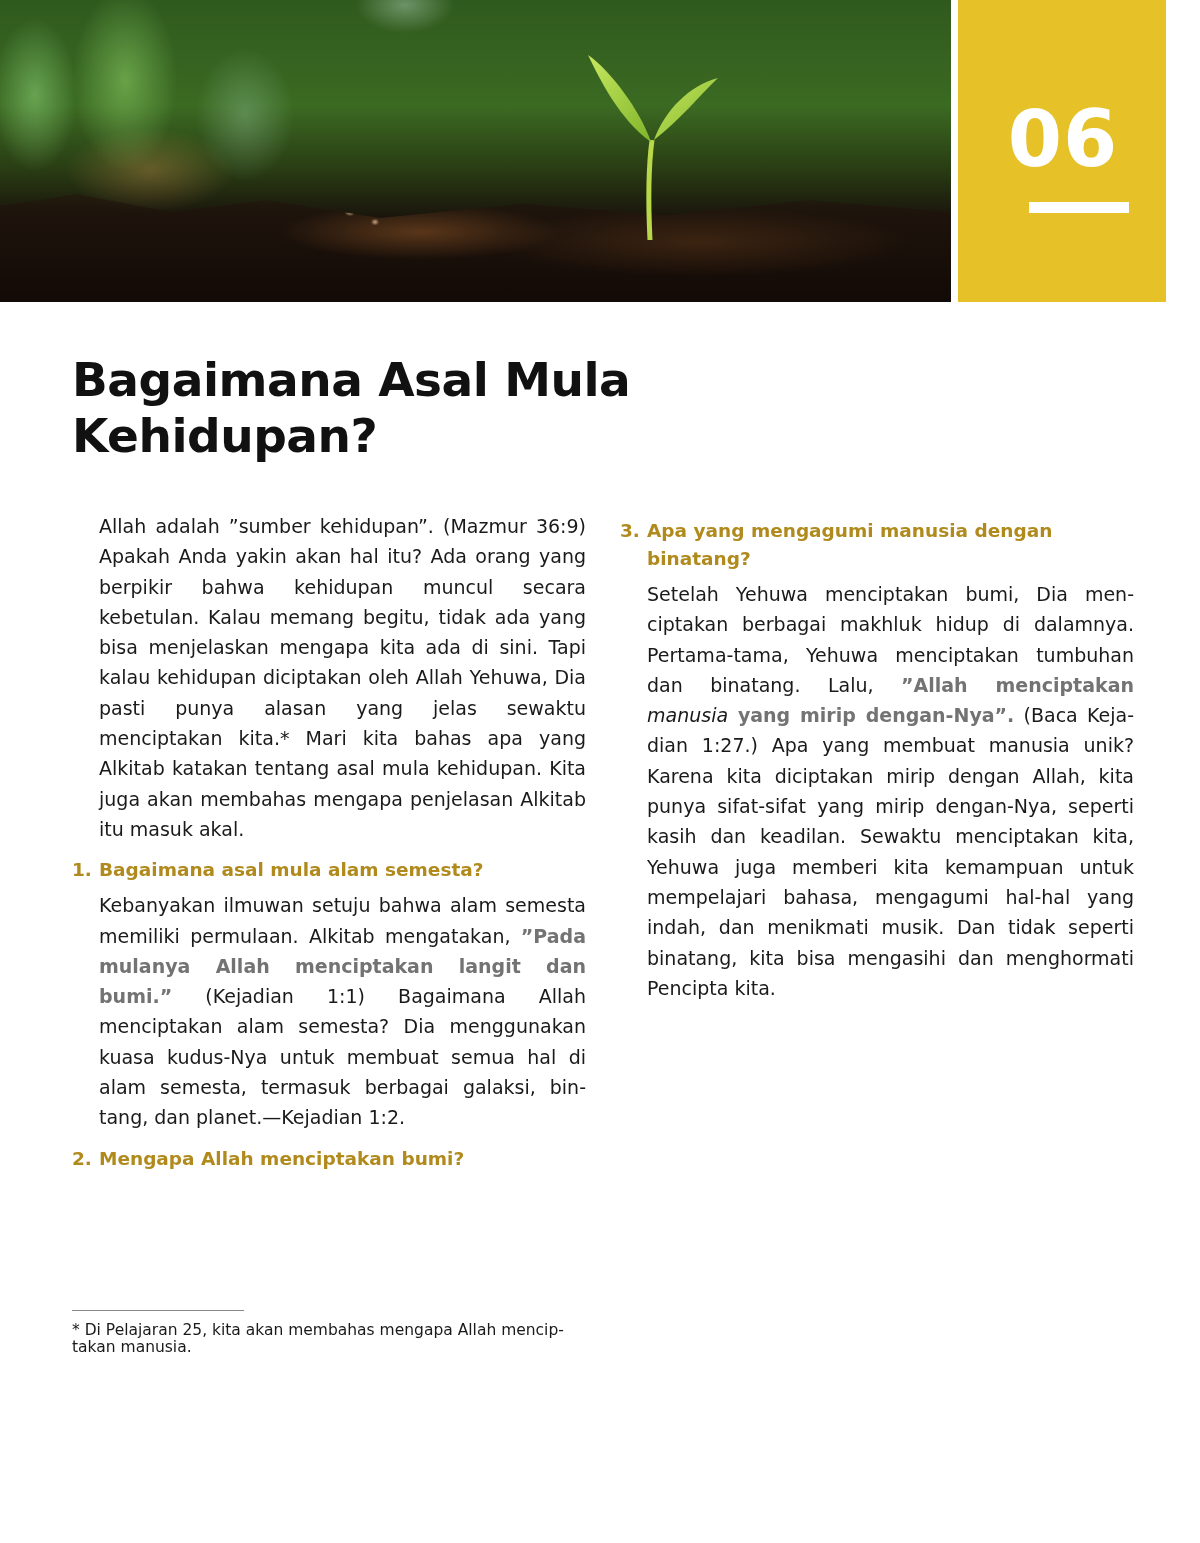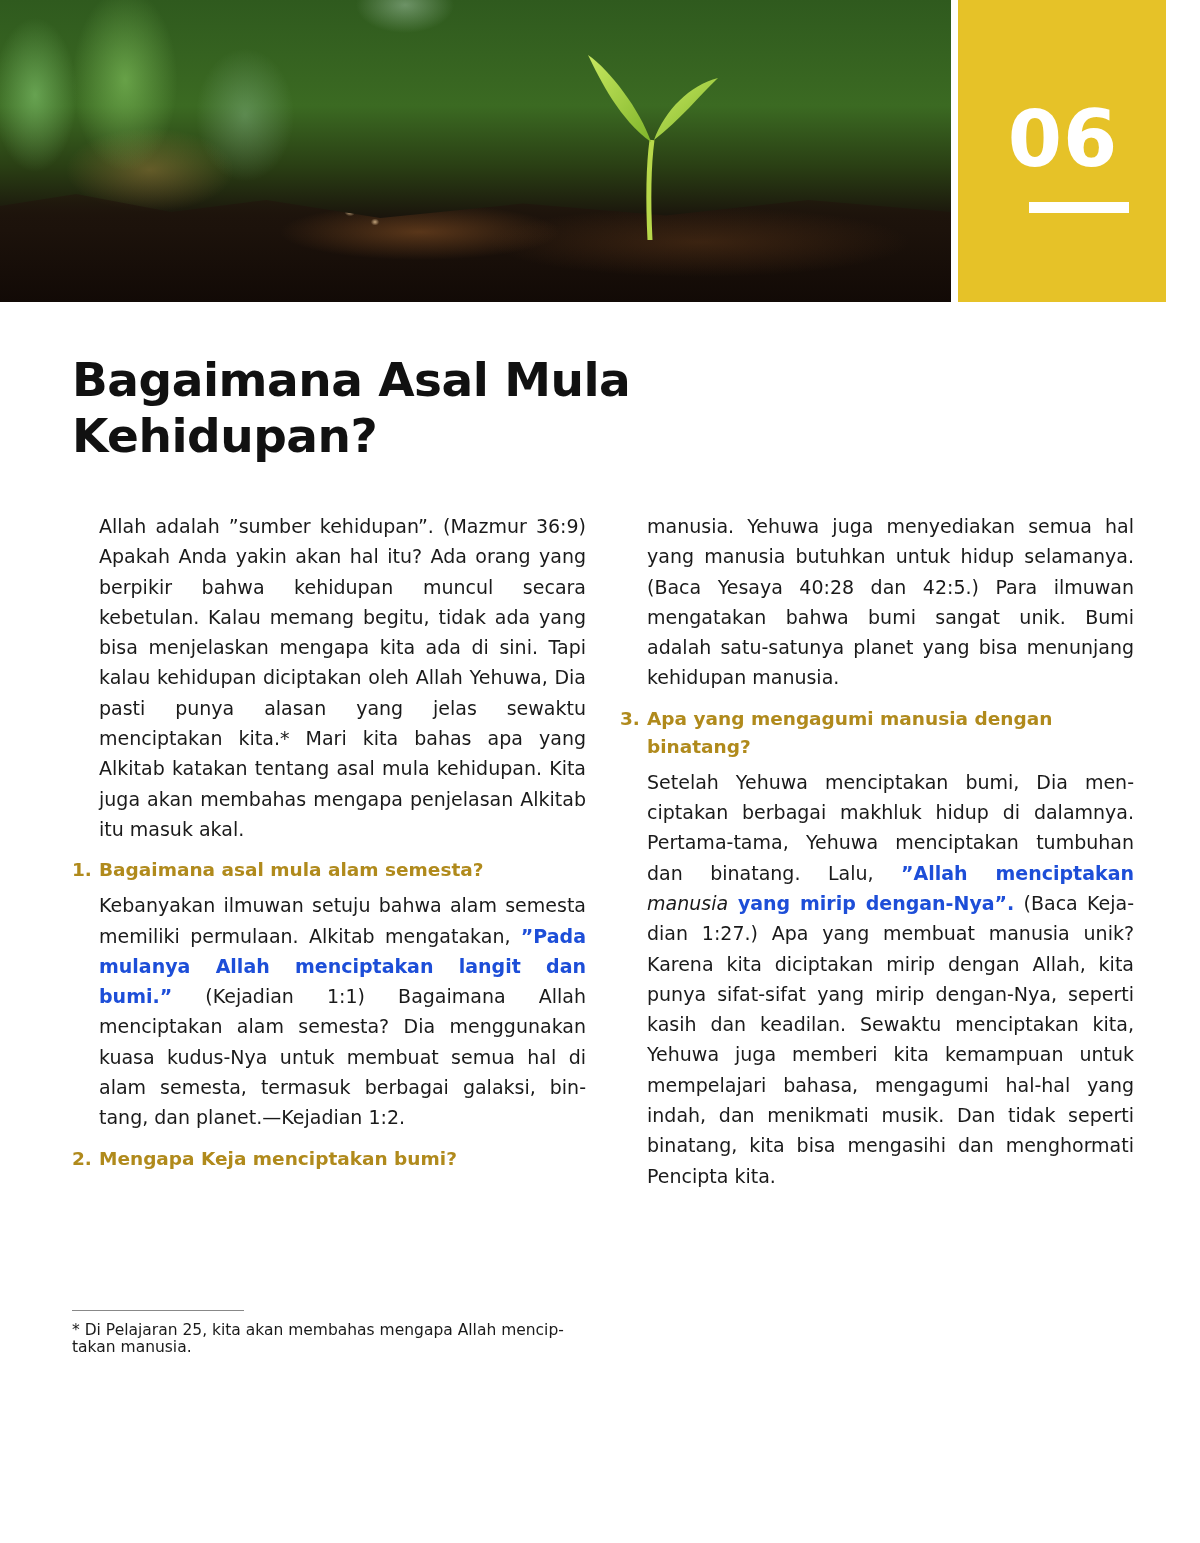--- a/index.html
+++ b/index.html
@@ -40,21 +40,21 @@
   .col { position: absolute; top: 505px; width: 514px; }
   .col-left { left: 72px; }
   .col-right { left: 620px; }
 
   p.body { margin: 6px 0 0 27px; font-size: 19px; line-height: 30.3px; text-align: justify;
            hyphens: manual; color: #1a1a1a; }
   .q { margin: 12px 0 6px 0; font-size: 18.5px; line-height: 28px; font-weight: bold;
        color: #b08a1c; display: flex; }
   .q .num { width: 27px; flex: none; }
   .q .txt { flex: 1; }
-  b { font-weight: bold; color: #1d4ed8; }
+  b { font-weight: bold; color: #737373; }
   i.it { font-style: italic; font-weight: normal; }
 
   .fn-rule { position: absolute; left: 72px; top: 1310px; width: 172px; height: 1px; background: #888; }
   .footnote { position: absolute; left: 72px; top: 1322px; width: 520px; margin: 0;
               font-size: 15.5px; line-height: 17px; color: #1a1a1a; }
 </style>
 </head>
 <body>
 
 <div class="hero">
@@ -83,28 +83,27 @@
   <p class="body"><span>Allah adalah ”sumber kehidupan”. (Mazmur 36:9) Apakah Anda yakin akan hal itu? Ada orang yang berpikir bahwa kehidupan muncul secara kebetulan. Kalau memang begitu, tidak ada yang bisa menjelaskan mengapa kita ada di sini. Tapi kalau kehidupan diciptakan oleh Allah Yehuwa, Dia pasti punya alasan yang jelas se­waktu menciptakan kita.</span><span>*</span><span> Mari kita bahas apa yang Alkitab katakan tentang asal mula ke­hidupan. Kita juga akan membahas mengapa penjelasan Alkitab itu masuk akal.</span></p>
 
   <div class="q">
     <span class="num">1.</span>
     <span class="txt">Bagaimana asal mula alam semesta?</span>
   </div>
   <p class="body"><span>Kebanyakan ilmuwan setuju bahwa alam se­mesta memiliki permulaan. Alkitab mengata­kan, </span><b>”Pada mulanya Allah menciptakan langit dan bumi.”</b><span> (Kejadian 1:1) Bagaimana Allah menciptakan alam semesta? Dia menggunakan kuasa kudus-Nya untuk membuat semua hal di alam semesta, termasuk berbagai galaksi, bin­tang, dan planet.—Kejadian 1:2.</span></p>
 
   <div class="q">
     <span class="num">2.</span>
-    <span class="txt">Mengapa Keja menciptakan bumi?</span>
+    <span class="txt">Mengapa Allah menciptakan bumi?</span>
   </div>
 </div>
 
 <div class="fn-rule"></div>
 <p class="footnote">* Di Pelajaran 25, kita akan membahas mengapa Allah mencip­takan manusia.</p>
 
 <div class="col col-right">
-  <p class="body">manusia. Yehuwa juga menyediakan semua hal yang manusia butuhkan untuk hidup se­lamanya. (Baca Yesaya 40:28 dan 42:5.) Para ilmuwan mengatakan bahwa bumi sangat unik. Bumi adalah satu-satunya planet yang bisa menunjang kehidupan manusia.</p>
 
   <div class="q">
     <span class="num">3.</span>
     <span class="txt">Apa yang mengagumi manusia dengan binatang?</span>
   </div>
   <p class="body"><span>Setelah Yehuwa menciptakan bumi, Dia men­ciptakan berbagai makhluk hidup di dalam­nya. Pertama-tama, Yehuwa menciptakan tum­buhan dan binatang. Lalu, </span><b>”Allah menciptakan </b><i class="it">manusia</i><b> yang mirip dengan-Nya”.</b><span> (Baca Keja­dian 1:27.) Apa yang membuat manusia unik? Karena kita diciptakan mirip dengan Allah, kita punya sifat-sifat yang mirip dengan-Nya, se­perti kasih dan keadilan. Sewaktu mencipta­kan kita, Yehuwa juga memberi kita kemampuan untuk mempelajari bahasa, mengagumi hal-hal yang indah, dan menikmati musik. Dan tidak se­perti binatang, kita bisa mengasihi dan meng­hormati Pencipta kita.</span></p>
 </div>
 
 </body></html>

